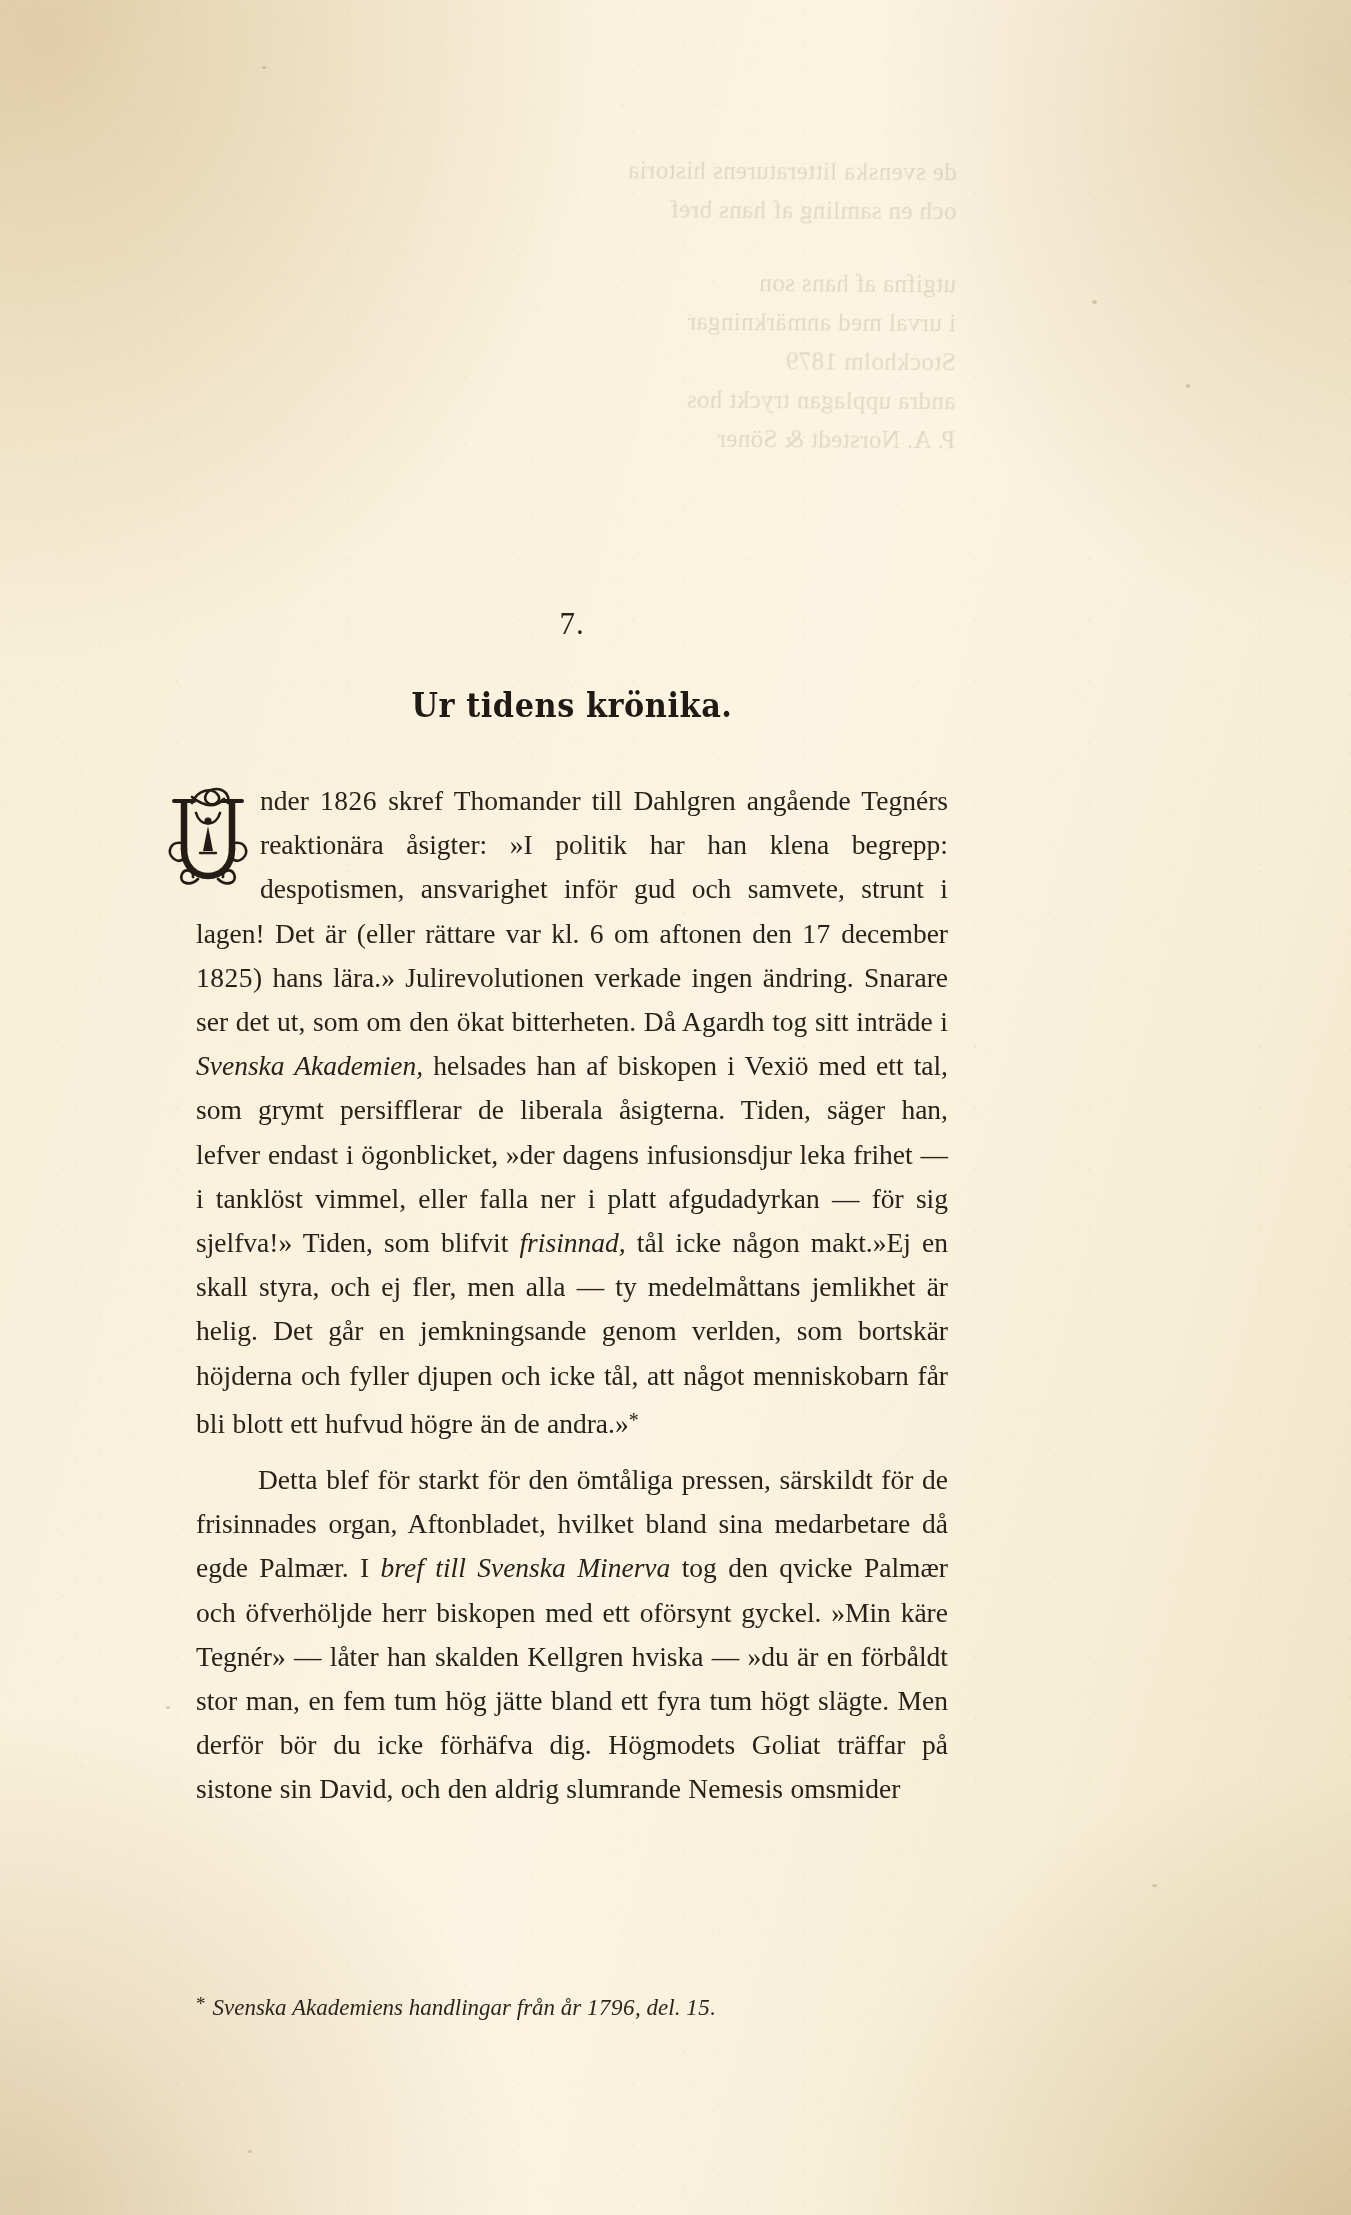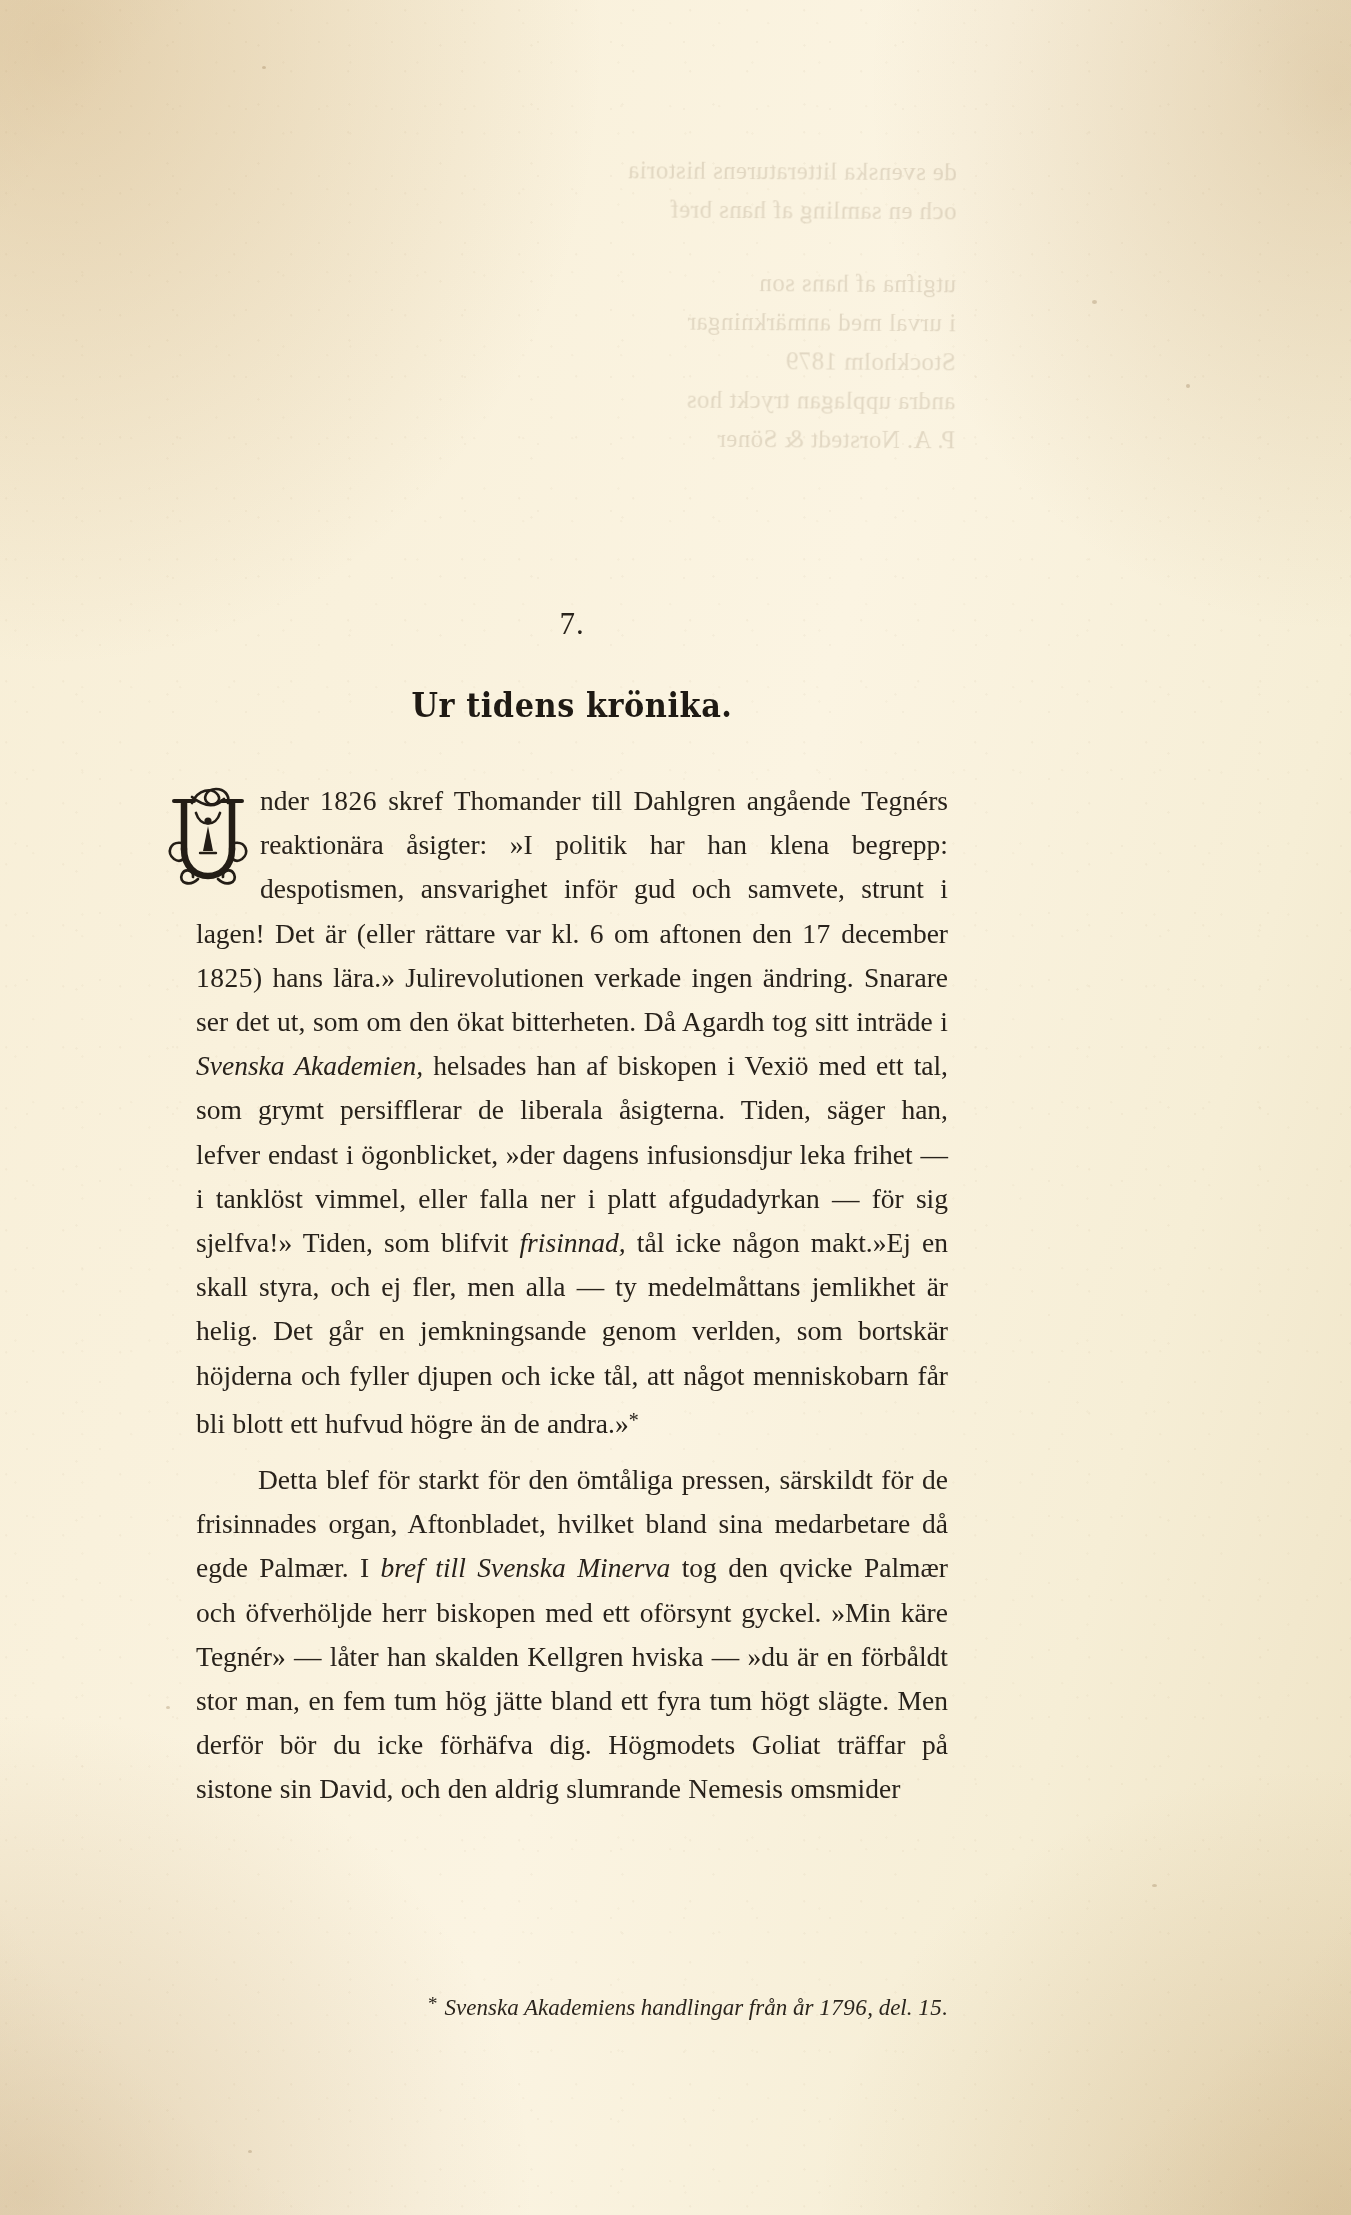--- a/index.html
+++ b/index.html
@@ -116,21 +116,21 @@
   .oldnum{ font-variant-numeric:oldstyle-nums; letter-spacing:.5px; }
 
   
   #footnote{
     position:absolute;
     left:196px; top:1988px; width:752px;
     font-style:italic;
     font-size:23px;
     line-height:32px;
     color:#2b251d;
-    text-align:right;
+    text-align:left;
     white-space:nowrap;
   }
   #footnote .fn-mark{
     font-style:normal;
     font-size:19px;
     vertical-align:5px;
     margin-right:7px;
   }
 
   

